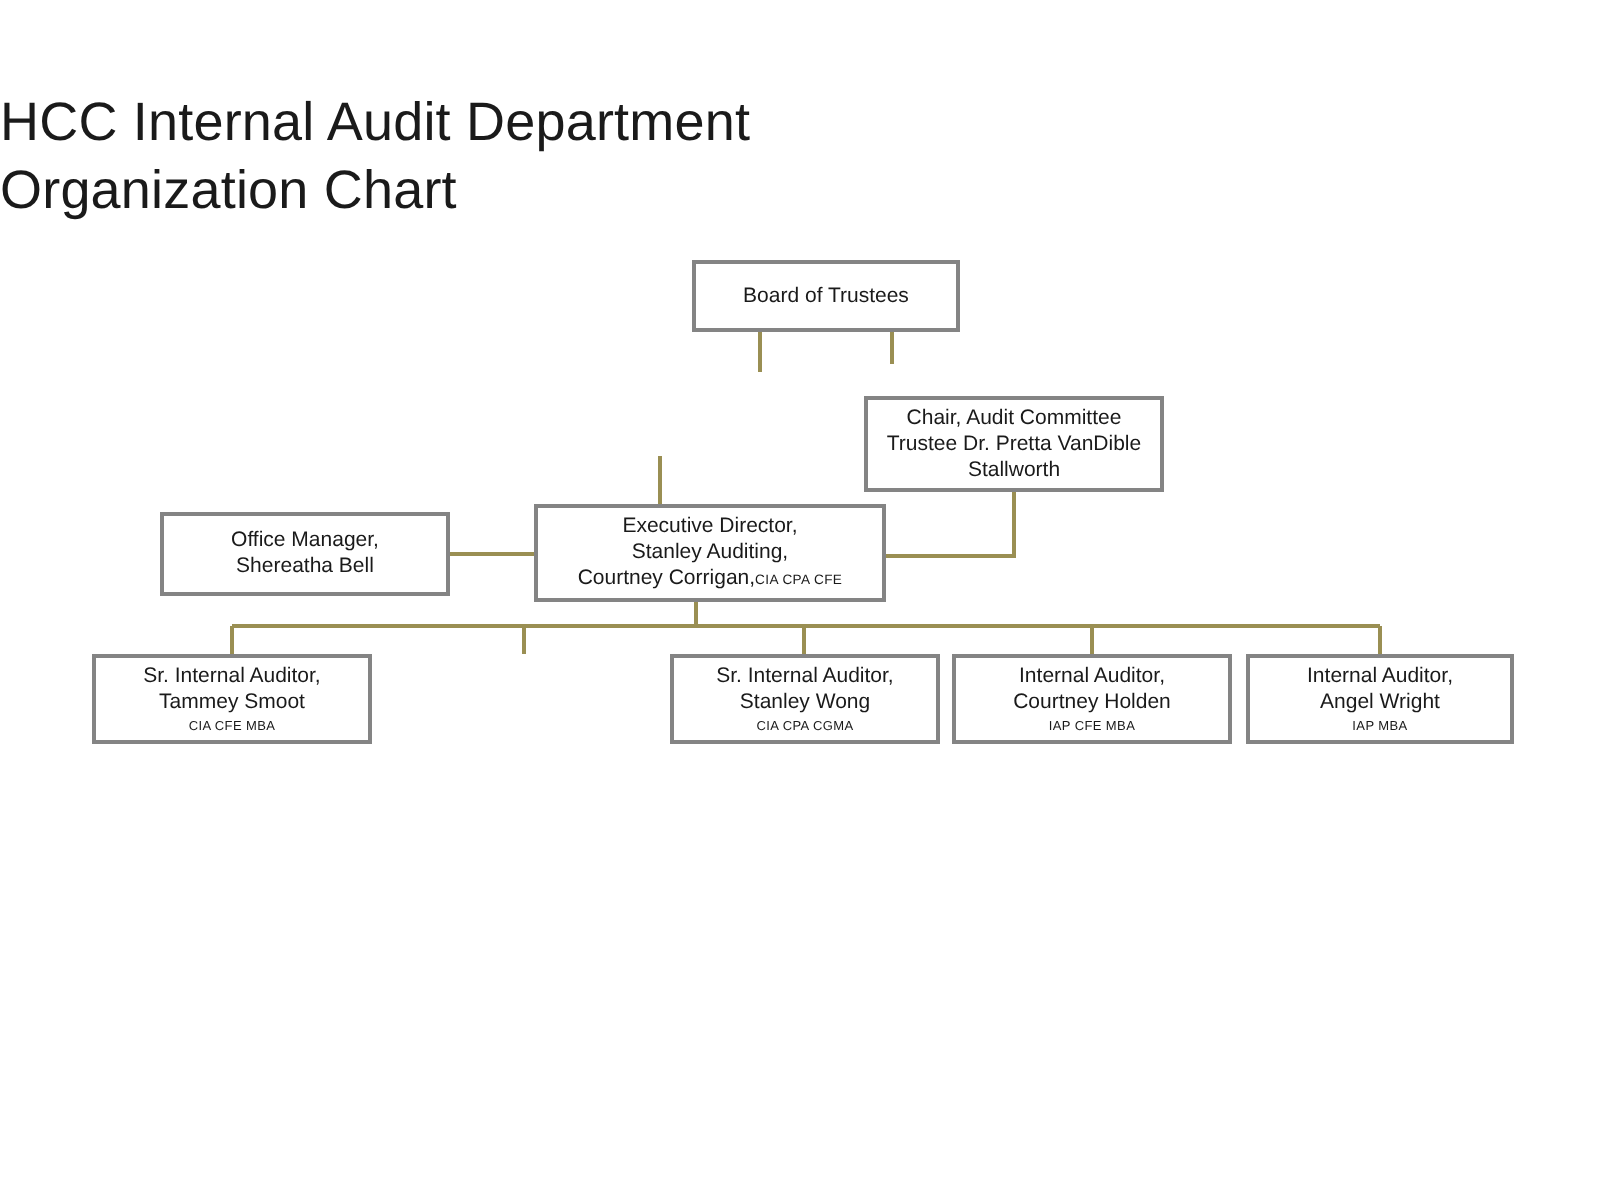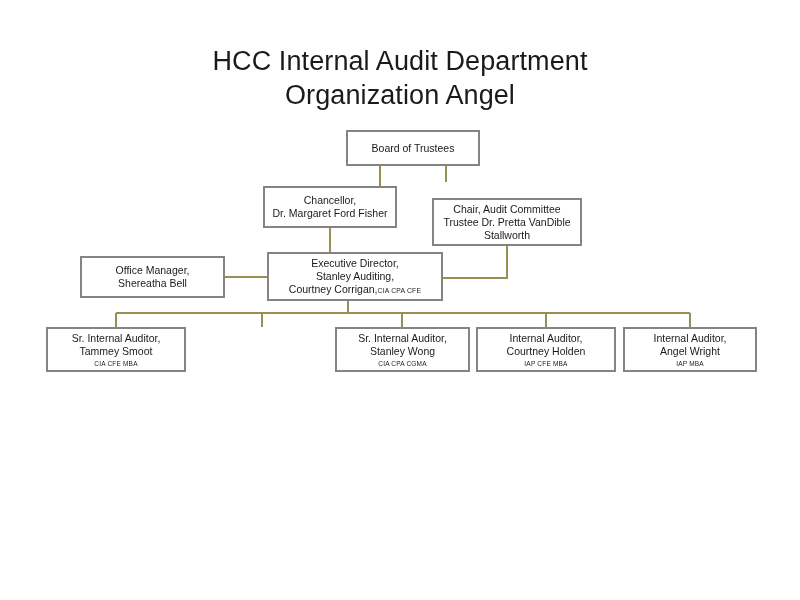--- a/index.html
+++ b/index.html
@@ -23,21 +23,20 @@
     width: 800px;
     height: 600px;
   }
 
   
   .title-block {
     position: absolute;
     left: 0;
     top: 44px;
     width: 800px;
-    text-align: center;
     font-size: 27px;
     line-height: 34px;
     color: #1a1a1a;
     letter-spacing: 0.1px;
   }
   .title-line { display: block; }
 
   
   .connectors {
     position: absolute;
@@ -91,21 +90,21 @@
   #node-auditor-3 { left: 476px; top: 327px; width: 140px; height: 45px; }
   #node-auditor-4 { left: 623px; top: 327px; width: 134px; height: 45px; }
 </style>
 </head>
 <body>
 
 <div id="chart-canvas">
 
   <div class="title-block">
     <span class="title-line">HCC Internal Audit Department</span>
-    <span class="title-line">Organization Angel</span>
+    <span class="title-line">Organization Chart</span>
   </div>
 
   <svg class="connectors" width="800" height="600" viewBox="0 0 800 600" xmlns="http://www.w3.org/2000/svg">
     <g stroke="#9a8f53" stroke-width="1.6" fill="none" shape-rendering="crispEdges">
 
       <path d="M 380 166 L 380 186"></path>
 
       <path d="M 446 166 L 446 182"></path>
 
       <path d="M 330 228 L 330 252"></path>
@@ -123,24 +122,20 @@
       <path d="M 402 313 L 402 327"></path>
       <path d="M 546 313 L 546 327"></path>
       <path d="M 690 313 L 690 327"></path>
     </g>
   </svg>
 
   <div class="node" id="node-board">
     <span class="line">Board of Trustees</span>
   </div>
 
-  <div class="node" id="node-chancellor">
-    <span class="line">Chancellor,</span>
-    <span class="line">Dr. Margaret Ford Fisher</span>
-  </div>
 
   <div class="node" id="node-audit-chair">
     <span class="line">Chair, Audit Committee</span>
     <span class="line">Trustee Dr. Pretta VanDible</span>
     <span class="line">Stallworth</span>
   </div>
 
   <div class="node" id="node-office-mgr">
     <span class="line">Office Manager,</span>
     <span class="line">Shereatha Bell</span>

